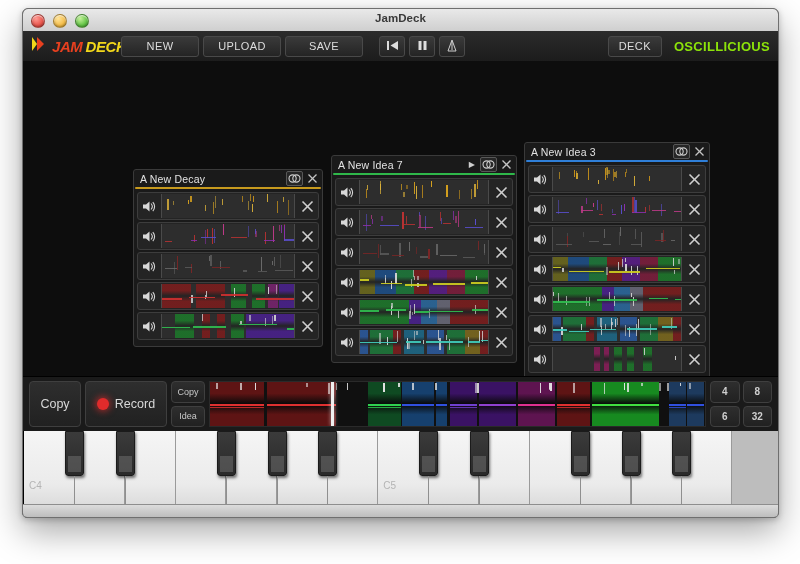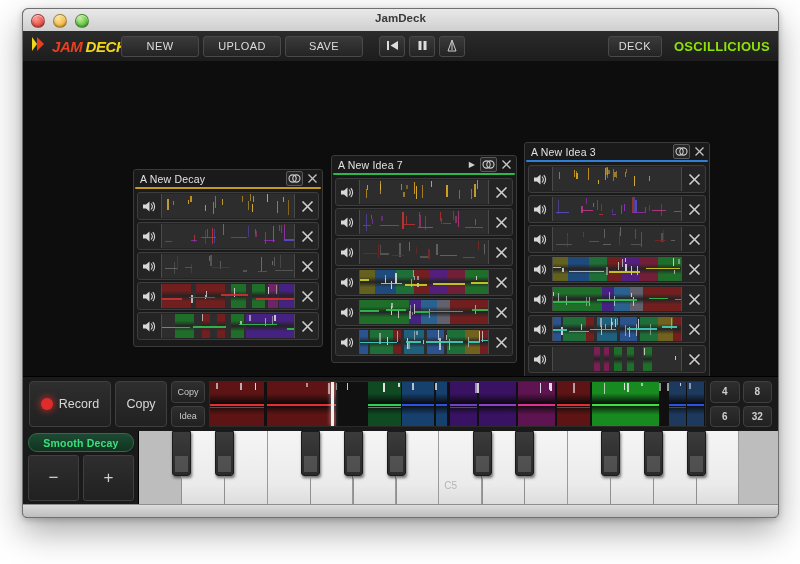--- a/index.html
+++ b/index.html
@@ -903,25 +903,25 @@
                   <line x1="12.5" y1="2.5" x2="2.5" y2="12.5" stroke="#cfcfcf" stroke-width="1.6"></line>
                 </svg>
               </span>
             </div>
           </div>
         </div>
 
       <div class="bottom">
 
         <div class="ctl-row">
+          <div class="cbtn copy">Copy</div>
           <div class="cbtn record">
             <span class="rdot"></span>
             <span>Record</span>
           </div>
-          <div class="cbtn copy">Copy</div>
           <div class="ce">
             <div class="cbtn">Copy</div>
             <div class="cbtn">Idea</div>
           </div>
           <div class="seqwrap" id="seq">
               <div style="position:absolute;left:0%;width:11%;top:0;bottom:0;background:linear-gradient(180deg,#5e1414 0%,#5e1414 26%, rgba(0,0,0,.45) 50%, #5e1414 74%,#5e1414 100%);"></div>
               <div style="position:absolute;left:0%;width:11%;top:50%;height:1.6px;background:#e03030;"></div>
               <div style="position:absolute;left:0%;width:11%;top:56%;height:1.4px;background:#e03030;opacity:.8"></div>
               <div style="position:absolute;left:11.5%;width:14%;top:0;bottom:0;background:linear-gradient(180deg,#5e1414 0%,#5e1414 26%, rgba(0,0,0,.45) 50%, #5e1414 74%,#5e1414 100%);"></div>
               <div style="position:absolute;left:11.5%;width:14%;top:50%;height:1.6px;background:#e03030;"></div>
@@ -979,28 +979,24 @@
             </div>
           <div class="grid4">
             <div class="cbtn">4</div>
             <div class="cbtn">8</div>
             <div class="cbtn">6</div>
             <div class="cbtn">32</div>
           </div>
         </div>
 
         <div class="kbd-row">
-          <div class="kbd-left">
-            <div class="decay">Smooth Decay</div>
-            <div class="pm">
-              <div class="cbtn">−</div>
-              <div class="cbtn">+</div>
-            </div>
-          </div>
           <div class="piano" id="piano">
+              <div class="wkey" style="left:0.000%;width:6.711%">
+                <span class="wlabel">C4</span>
+              </div>
               <div class="wkey" style="left:6.711%;width:6.711%"></div>
               <div class="wkey" style="left:13.423%;width:6.711%"></div>
               <div class="wkey" style="left:20.134%;width:6.711%"></div>
               <div class="wkey" style="left:26.846%;width:6.711%"></div>
               <div class="wkey" style="left:33.557%;width:6.711%"></div>
               <div class="wkey" style="left:40.268%;width:6.711%"></div>
               <div class="wkey" style="left:46.980%;width:6.711%">
                 <span class="wlabel">C5</span>
               </div>
               <div class="wkey" style="left:53.691%;width:6.711%"></div>

